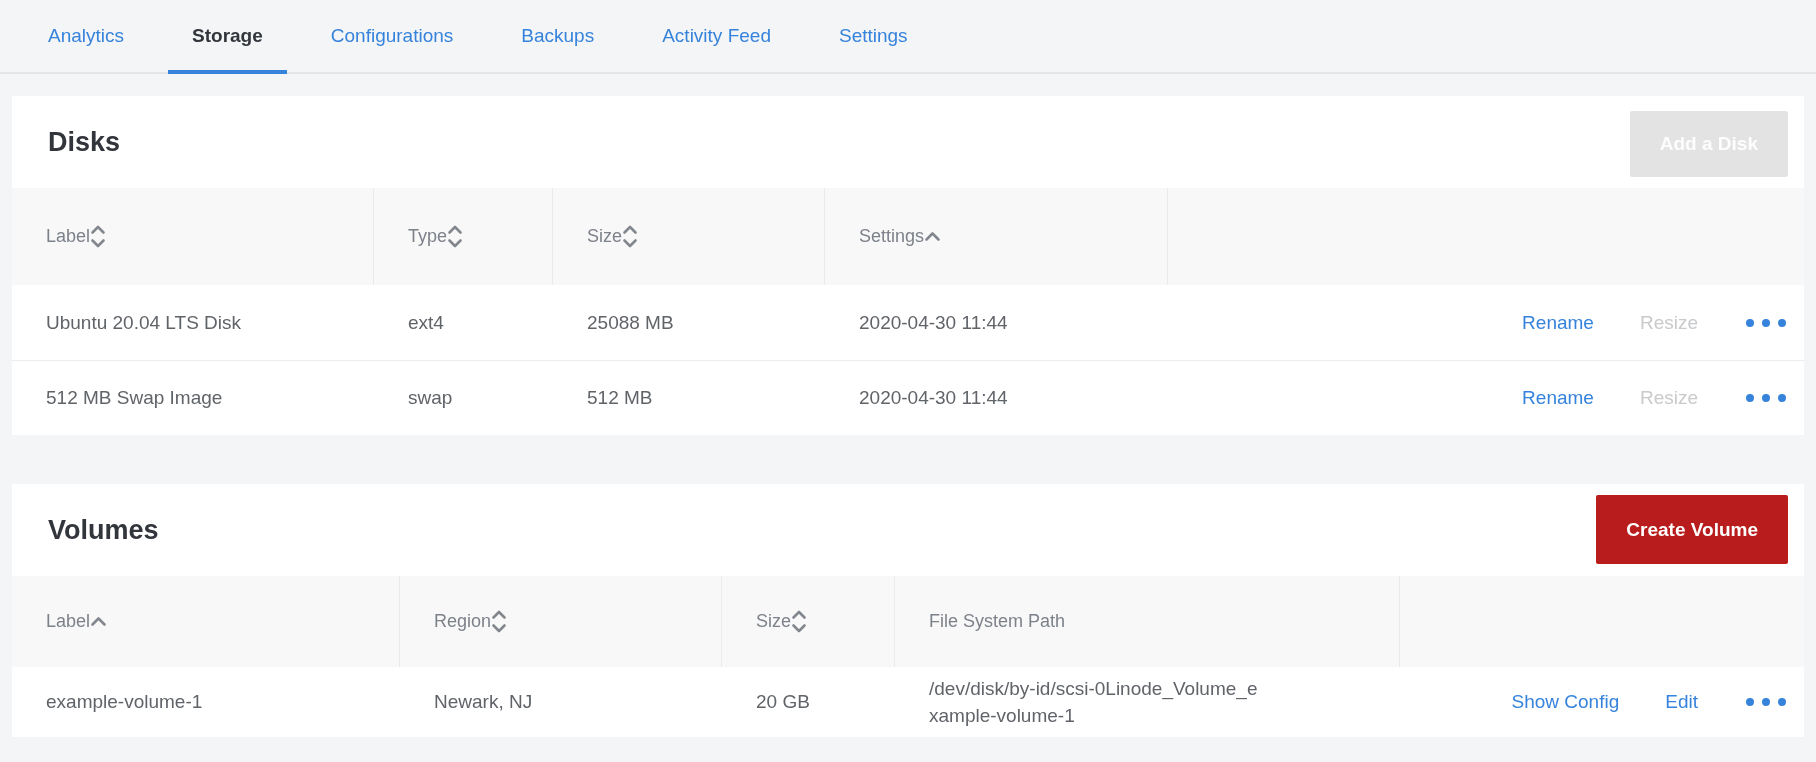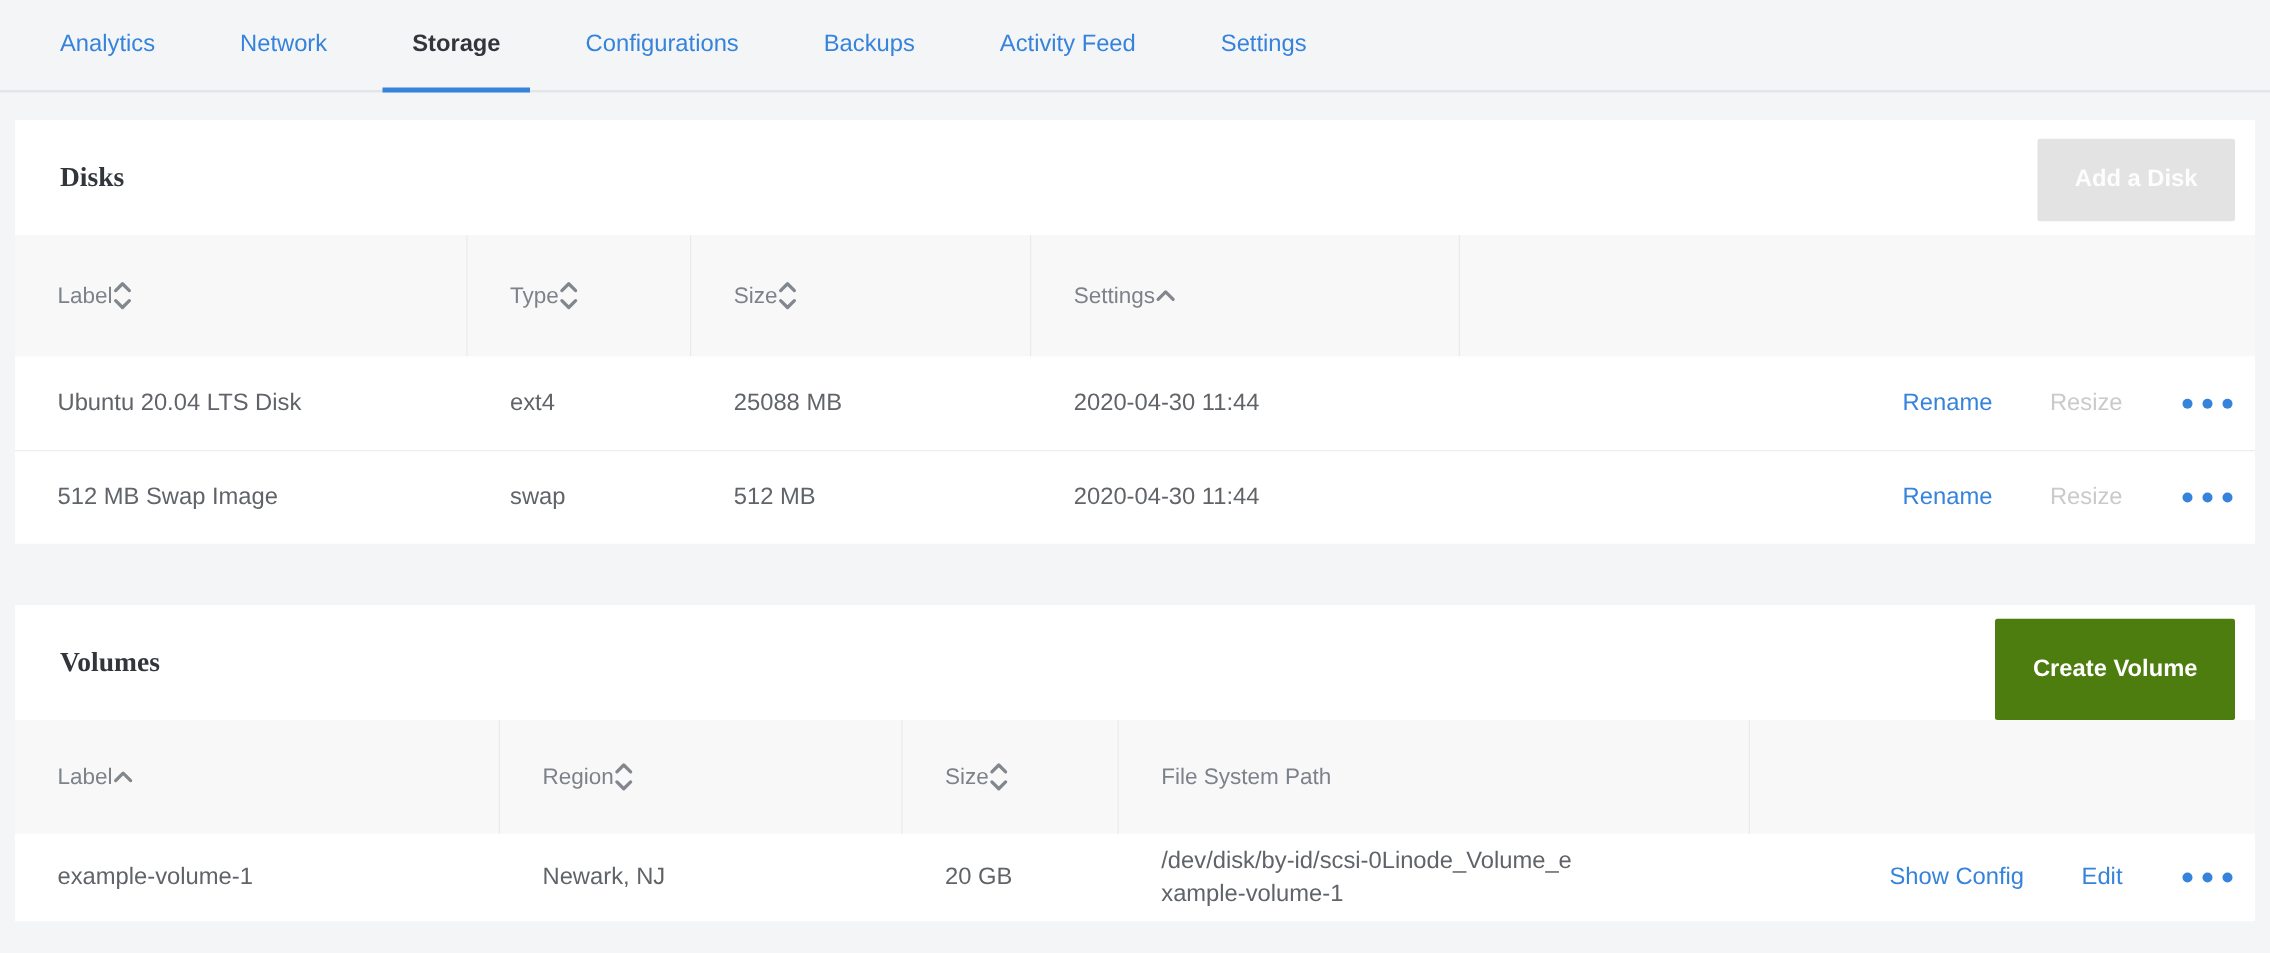--- a/index.html
+++ b/index.html
@@ -45,21 +45,21 @@
   .card.disks   { margin-top: 22px; }
   .card.volumes { margin-top: 49px; }
 
   .card-head {
     position: relative;
     height: 92px;
     display: flex;
     align-items: center;
     padding-left: 36px;
   }
-  .card-title { font-size: 22px; font-weight: 700; color: #32363c; font-family: Liberation Serif, serif; }
+  .card-title { font-size: 27px; font-weight: 700; color: #32363c; }
 
   .btn {
     position: absolute;
     right: 16px;
     border: none;
     border-radius: 2px;
     font-family: "Liberation Sans", sans-serif;
     font-size: 19px;
     font-weight: 700;
     padding: 0 30px;
@@ -67,22 +67,22 @@
   }
   .btn.disabled {
     top: 15px;
     height: 66px;
     background: #e3e3e4;
     color: #fdfdfd;
     cursor: default;
   }
   .btn.primary {
     top: 11px;
-    height: 81px;
-    background: #4d7c0f;
+    height: 69px;
+    background: #b91c1c;
     color: #ffffff;
   }
 
   
   .thead, .trow { display: grid; align-items: center; }
   .disks-grid   { grid-template-columns: 362px 179px 272px 343px 1fr; }
   .volumes-grid { grid-template-columns: 388px 322px 173px 505px 1fr; }
 
   .thead {
     background: #f8f8f9;
@@ -147,21 +147,20 @@
     width: 8px; height: 8px;
     border-radius: 50%;
     background: #3683dc;
   }
 </style>
 </head>
 <body>
 
 <nav class="tabbar">
   <div class="tab">Analytics</div>
-  <div class="tab">Network</div>
   <div class="tab active">Storage</div>
   <div class="tab">Configurations</div>
   <div class="tab">Backups</div>
   <div class="tab">Activity Feed</div>
   <div class="tab">Settings</div>
 </nav>
 
 <section class="card disks">
   <div class="card-head">
     <h2 class="card-title">Disks</h2>

